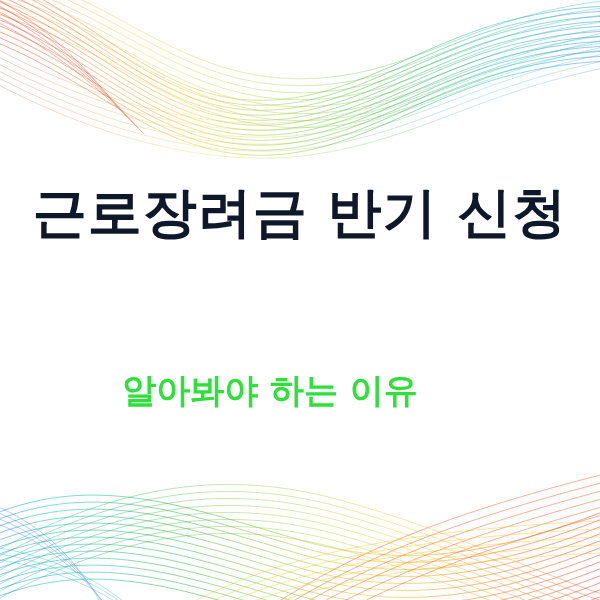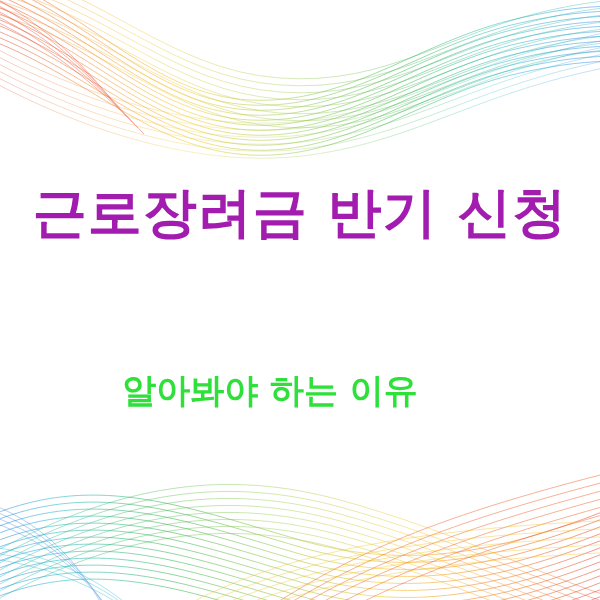--- a/index.html
+++ b/index.html
@@ -196,17 +196,17 @@
       <path d="M-20,518 C 46,538 92,578 128,638"></path>
     </g>
     <g fill="none" stroke="#19b6c9" stroke-width="0.8" opacity="0.45">
       <path d="M-20,545 C 60,555 110,585 150,625"></path>
       <path d="M-20,551 C 62,561 114,591 156,631"></path>
       <path d="M-20,557 C 64,567 118,597 162,637"></path>
     </g>
   </svg>
 
   <div class="text-stack">
-    <div class="headline" style="color: #a21caf;">근로장려금 반기 신청</div>
+    <div class="headline" style="color: #0f172a;">근로장려금 반기 신청</div>
     <div class="subline" style="color: rgb(47, 224, 59);">알아봐야 하는 이유</div>
   </div>
 
 </div>
 
 </body></html>

